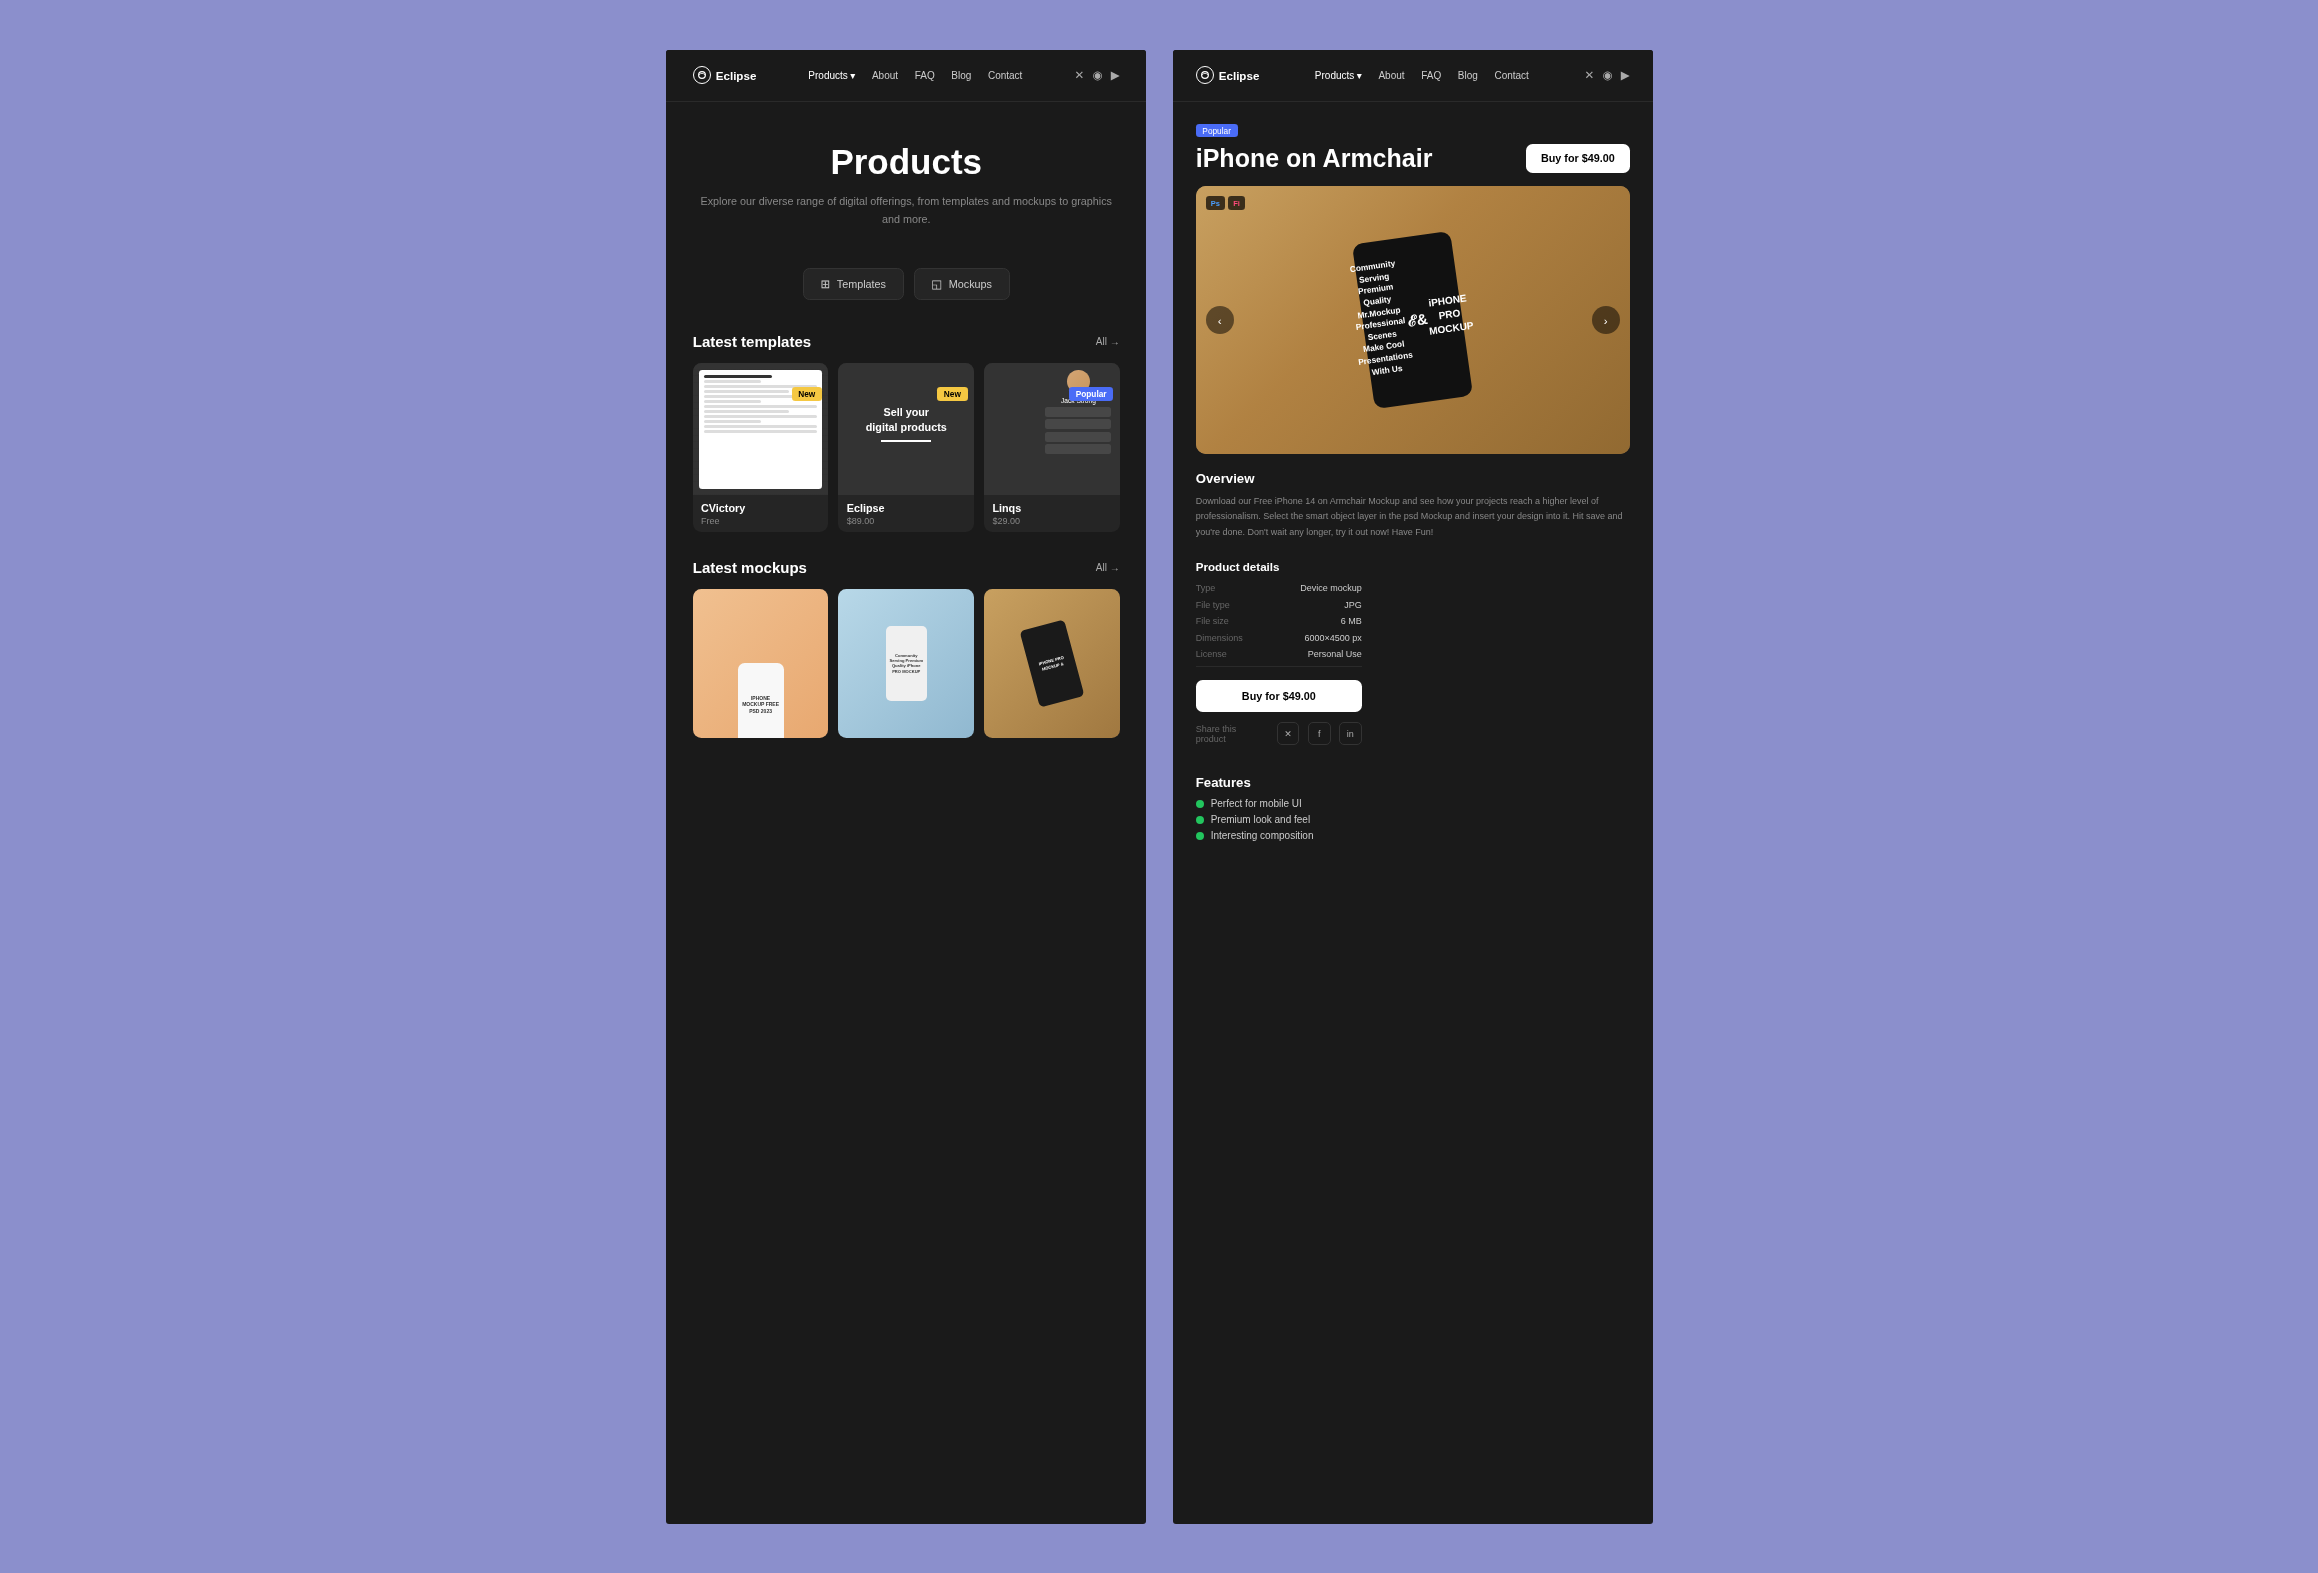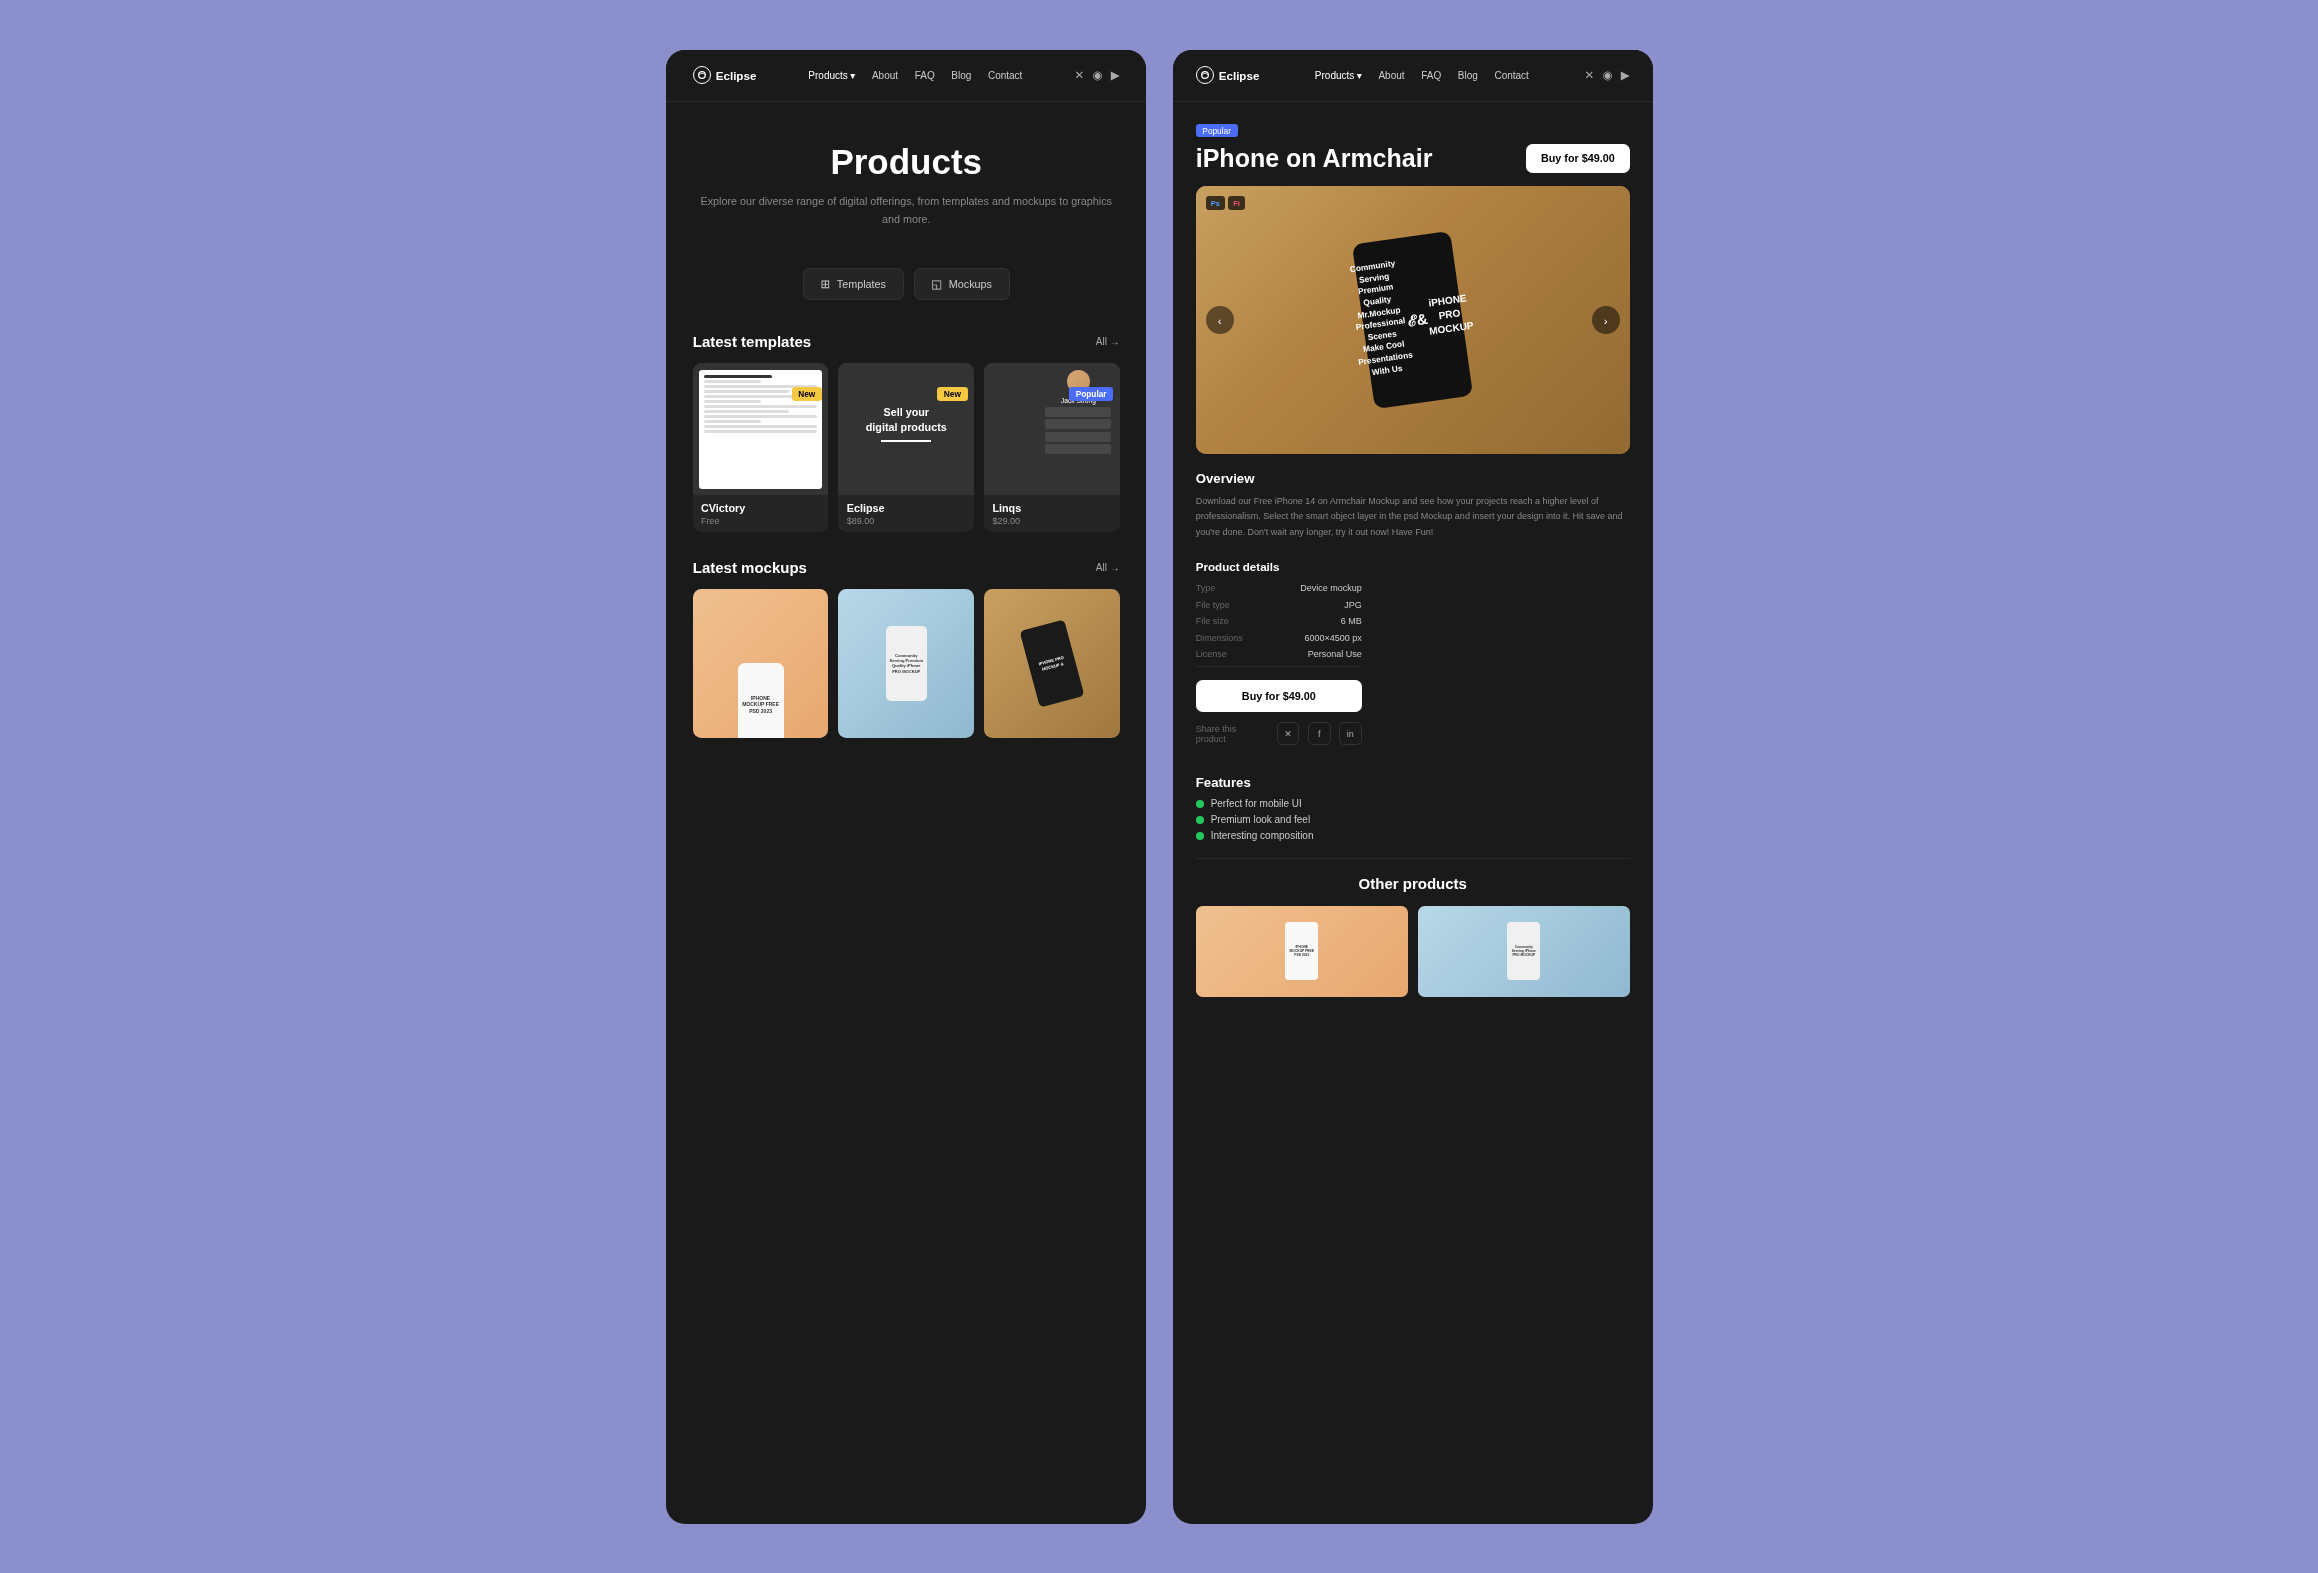--- a/index.html
+++ b/index.html
@@ -10,21 +10,21 @@
       font-family: -apple-system, BlinkMacSystemFont, 'Segoe UI', sans-serif;
       display: flex;
       align-items: center;
       justify-content: center;
       gap: 26.5px;
     }
 
     
     .panel {
       background: #1a1a1a;
-      border-radius: 19px;
+      border-radius: 3px;
       overflow: hidden;
       color: #fff;
     }
 
     
     .left-panel {
       width: 480px;
       height: 1474px;
       display: flex;
       flex-direction: column;
@@ -934,31 +934,16 @@
         <div class="feature-dot"></div>
         <span>Premium look and feel</span>
       </div>
       <div class="feature-item">
         <div class="feature-dot"></div>
         <span>Interesting composition</span>
       </div>
     </div>
 
     
-    <div class="other-products">
-      <div class="other-title">Other products</div>
-      <div class="other-cards">
-        <div class="other-card">
-          <div class="other-card-img other-img-1">
-            <div class="other-phone-sm">IPHONE MOCKUP FREE PSD 2023</div>
-          </div>
-        </div>
-        <div class="other-card">
-          <div class="other-card-img other-img-2">
-            <div class="other-phone-sm2">Community Serving iPhone PRO MOCKUP</div>
-          </div>
-        </div>
-      </div>
-    </div>
 
   </div>
 </div>
 
 
 </body></html>

